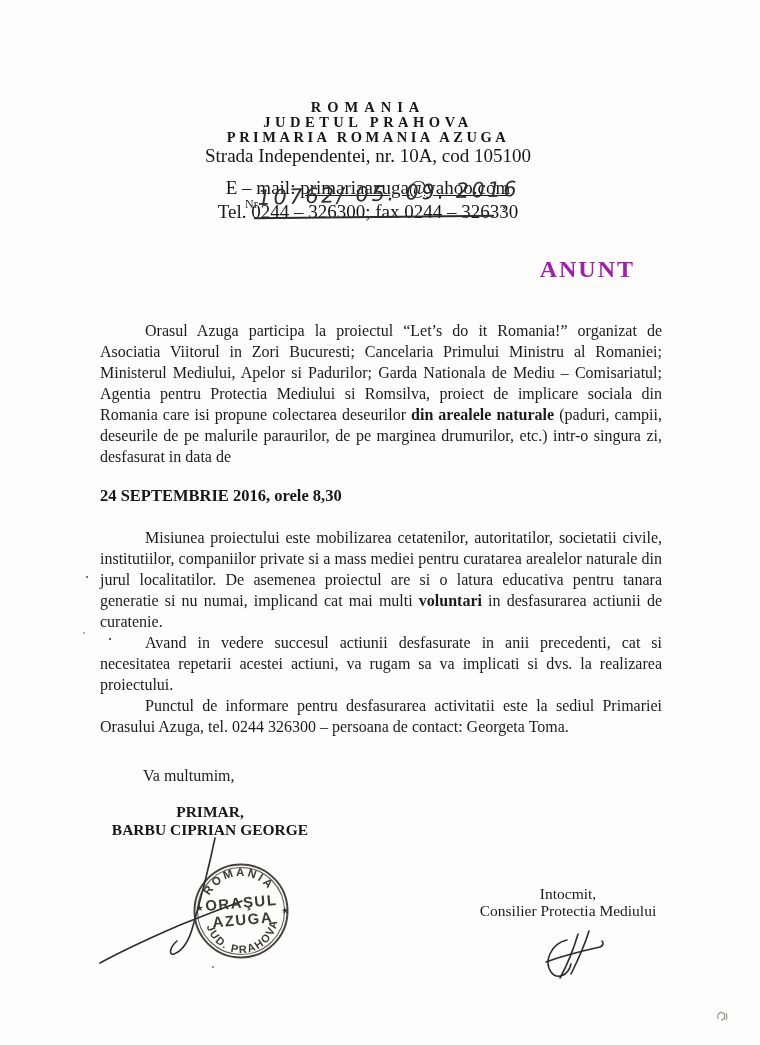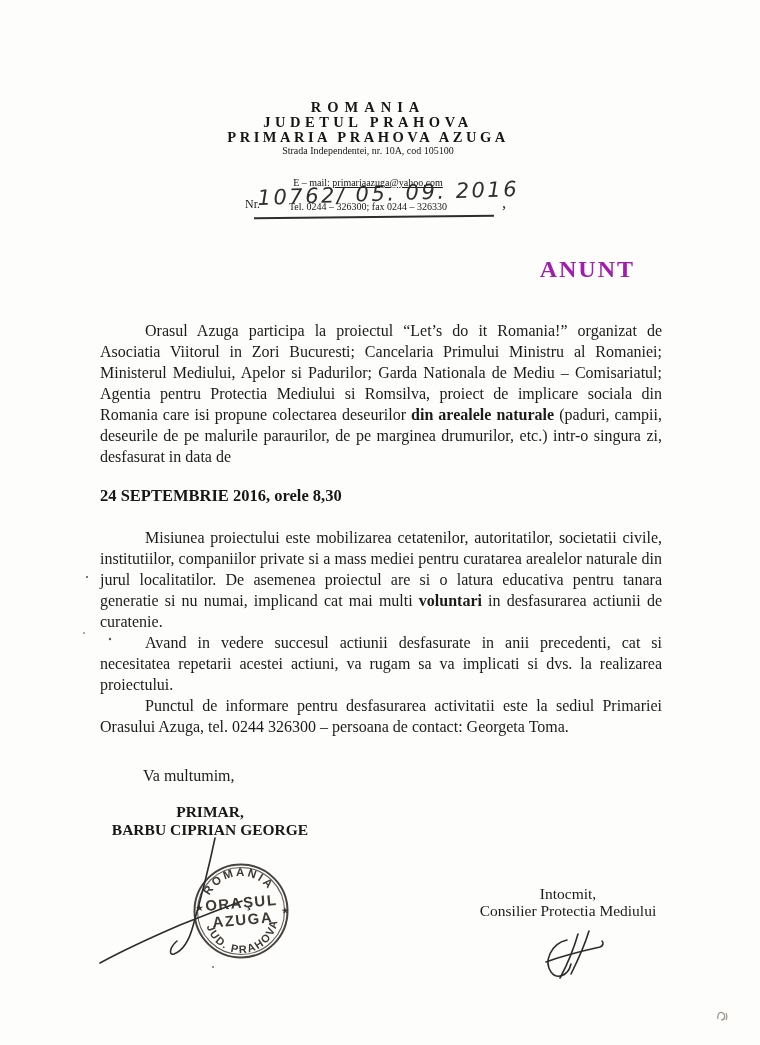--- a/index.html
+++ b/index.html
@@ -9,21 +9,21 @@
     font-family:"Liberation Serif", serif;
   }
   .abs{position:absolute;}
   .b{font-weight:bold;}
   
   .lh-line{position:absolute;left:12px;width:712px;text-align:center;white-space:nowrap;color:#161616;}
   .lh-caps{font-weight:bold;font-size:14.5px;}
   .lh-country{top:99px;letter-spacing:6px;}
   .lh-county{top:114px;letter-spacing:4.5px;}
   .lh-institution{top:129px;letter-spacing:3.5px;}
-  .lh-plain{font-size:10px;}
+  .lh-plain{font-size:19px;}
   .lh-address{top:145px;}
   .lh-phone{top:161px;margin-top:40px;}
   .lh-email{top:177px;}
   .lh-email .email-u{text-decoration:underline;}
   
   .nr-label{left:245px;top:197px;font-size:12px;}
   .nr-hand{
     left:258px;top:186px;font-family:"DejaVu Sans",sans-serif;font-style:italic;
     font-size:21px;letter-spacing:2.5px;color:#2f2f2d;transform:rotate(-2deg);
     transform-origin:left bottom;white-space:nowrap;
@@ -48,21 +48,21 @@
   .overlay-svg{left:0;top:0;width:760px;height:1045px;pointer-events:none;}
 </style>
 </head>
 <body>
 
 <div class="page">
 
   <div>
     <div class="lh-line lh-caps lh-country">ROMANIA</div>
     <div class="lh-line lh-caps lh-county">JUDETUL PRAHOVA</div>
-    <div class="lh-line lh-caps lh-institution">PRIMARIA PRAHOVA AZUGA</div>
+    <div class="lh-line lh-caps lh-institution">PRIMARIA ROMANIA AZUGA</div>
     <div class="lh-line lh-plain lh-address">Strada Independentei, nr. 10A, cod 105100</div>
     <div class="lh-line lh-plain lh-phone">Tel. 0244 – 326300; fax 0244 – 326330</div>
     <div class="lh-line lh-plain lh-email"><span>E – mail: </span><span class="email-u">primariaazuga@yahoo.com</span></div>
   </div>
 
   <div>
     <span class="abs nr-label">Nr.</span>
     <span class="abs nr-hand">10762/ 05. 09. 2016</span>
     <div class="abs nr-underline"></div>
     <span class="abs nr-comma">,</span>

